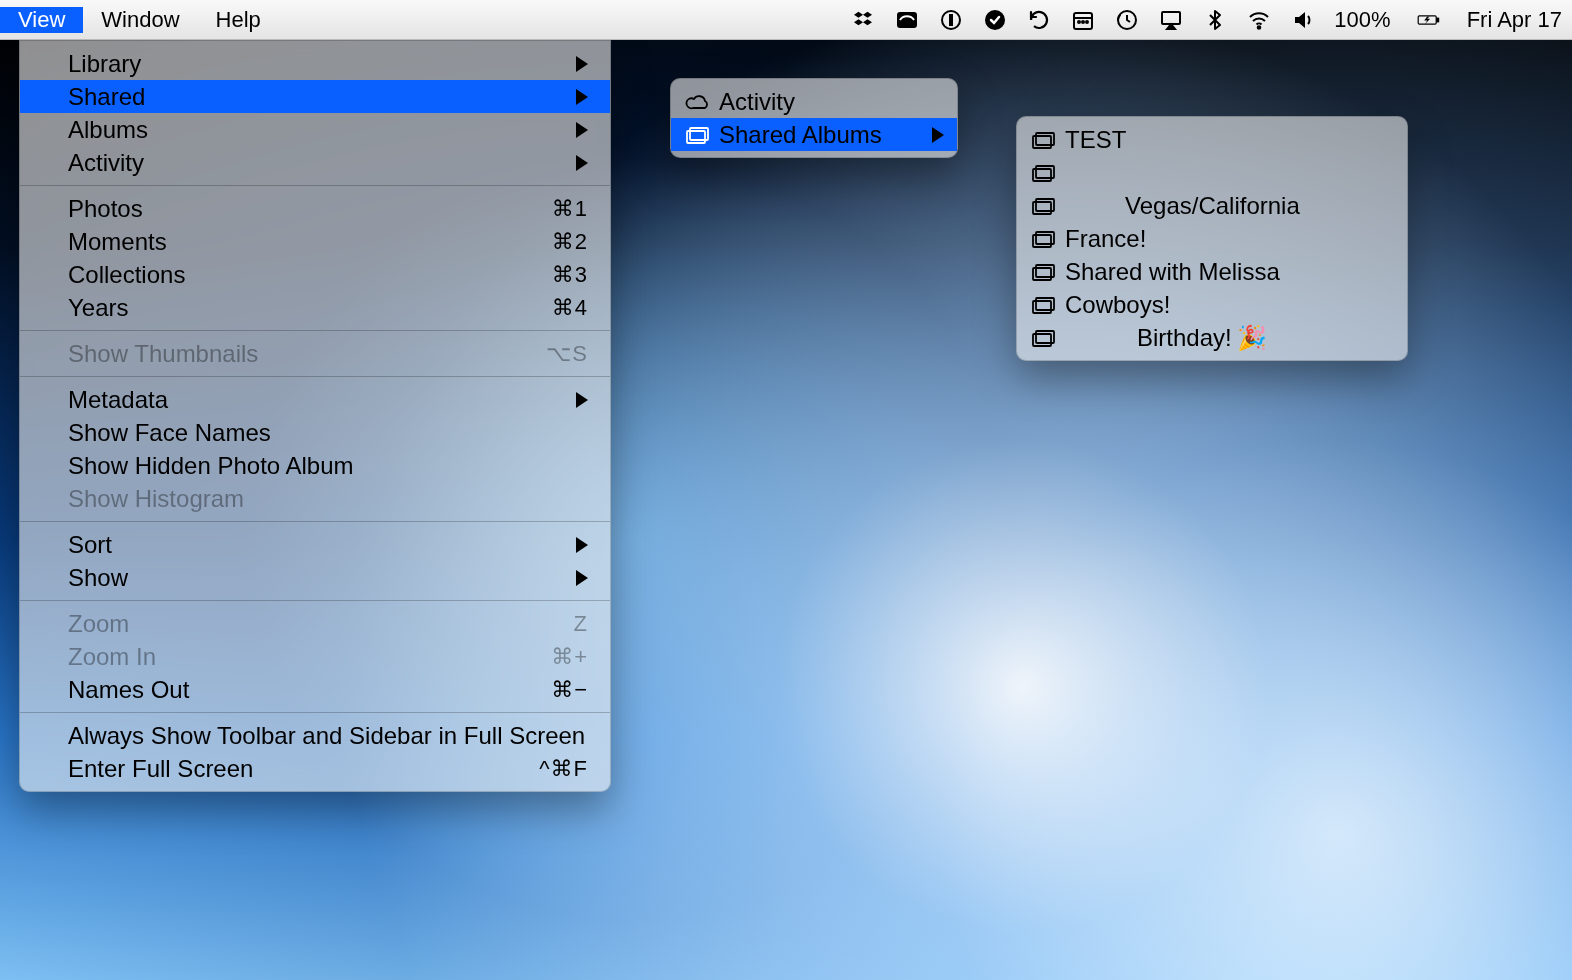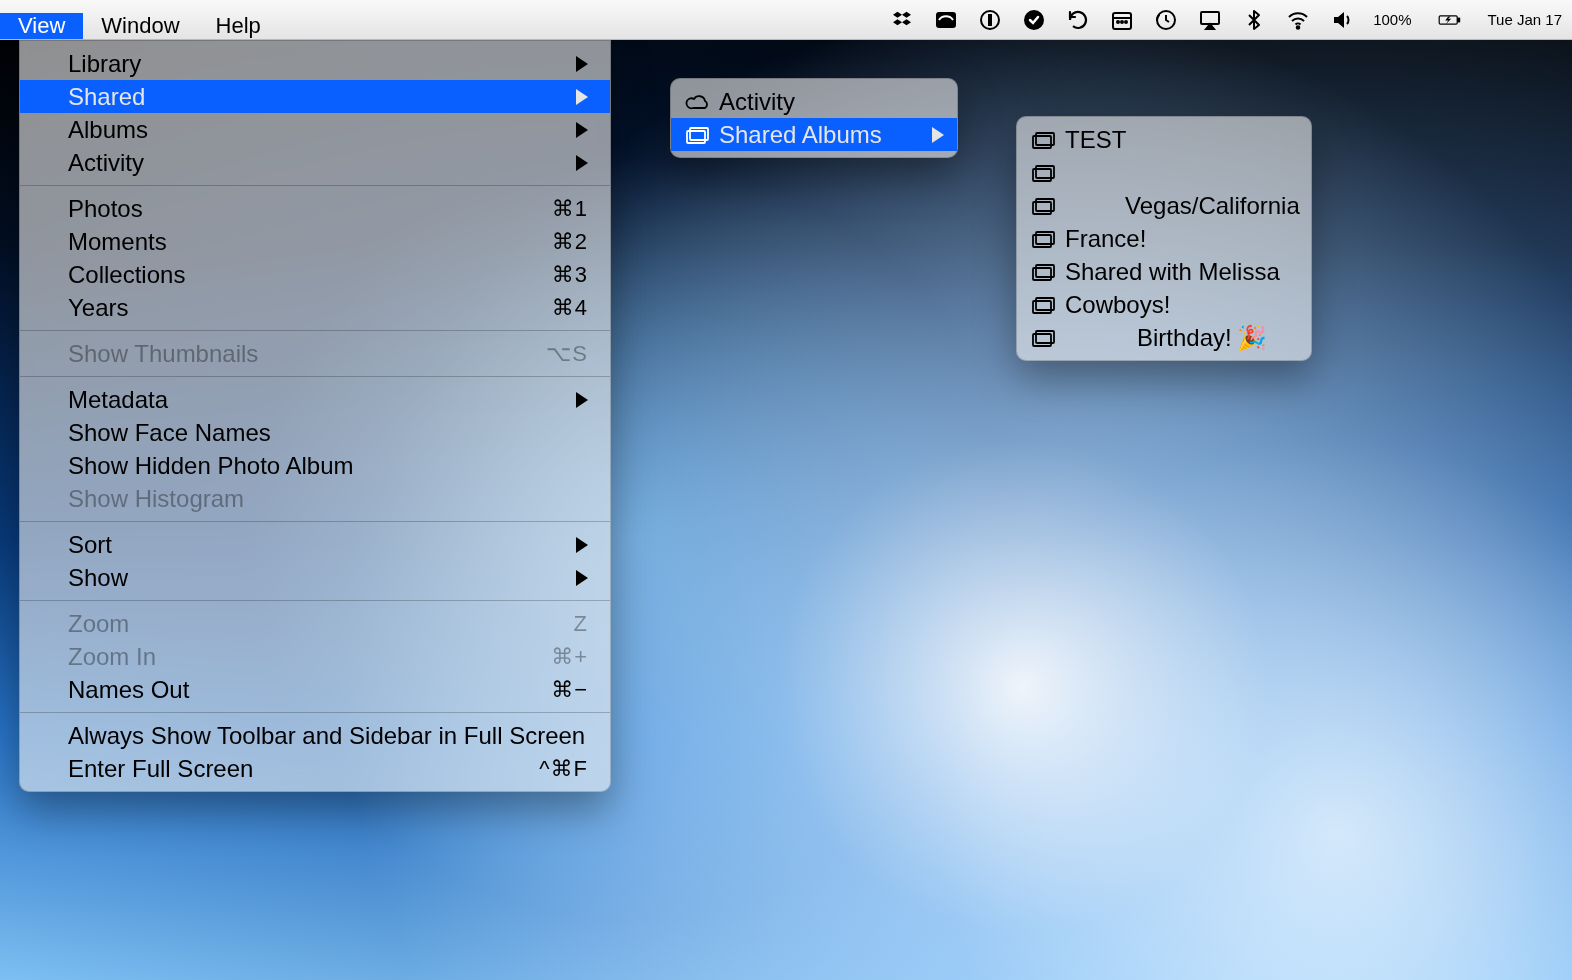--- a/index.html
+++ b/index.html
@@ -28,34 +28,34 @@
     top: 0; left: 0; right: 0;
     height: 40px;
     background: linear-gradient(#f9f9f9,#e4e4e4);
     border-bottom: 1px solid #b9b9b9;
     display: flex;
     align-items: stretch;
     font-size: 22px;
     color: #000;
     z-index: 50;
   }
-  .menubar-left { display: flex; align-items: flex-end; }
+  .menubar-left { display: flex; align-items: center; }
   .menubar-right { margin-left: auto; display: flex; align-items: center; gap: 18px; padding-right: 10px; }
   .menu-title {
     display: flex; align-items: center;
     padding: 0 18px;
     cursor: default;
   }
   .menu-title.active {
     background: #0a60ff;
     color: #fff;
   }
   .status-icon { display: inline-flex; align-items: center; justify-content: center; width: 26px; height: 26px; }
   .status-icon svg { width: 24px; height: 24px; }
-  .status-text { font-size: 15px; }
+  .status-text { font-size: 22px; }
 
   
   .menu {
     position: absolute;
     background: rgba(240,240,240,0.60);
     backdrop-filter: blur(12px);
     border: 1px solid rgba(0,0,0,0.18);
     border-radius: 0 0 10px 10px;
     box-shadow: 0 18px 40px rgba(0,0,0,0.35);
     padding: 6px 0;
@@ -65,36 +65,36 @@
   }
   .menu.sub { border-radius: 10px; }
   .menu-row {
     display: flex;
     align-items: center;
     height: 33px;
     padding: 0 22px 0 48px;
     position: relative;
     white-space: nowrap;
   }
-  .menu-row.hl { background: #0a60ff; color: #e5e5e5; }
+  .menu-row.hl { background: #0a60ff; color: #000000; }
   .menu-row.disabled { color: rgba(0,0,0,0.35); }
   .menu-row .shortcut { margin-left: auto; padding-left: 50px; font-size: 22px; letter-spacing: 1px; }
   .menu-row.disabled .shortcut { color: rgba(0,0,0,0.35); }
   .menu-row .arrow { margin-left: auto; padding-left: 50px; }
   .menu-sep { height: 1px; background: rgba(0,0,0,0.22); margin: 6px 0; }
 
   .row-icon { position: absolute; left: 14px; top: 50%; transform: translateY(-50%); width: 26px; height: 20px; display: flex; align-items: center; justify-content: center; }
   .row-icon svg { width: 26px; height: 20px; }
 
   .tri { width: 0; height: 0; border-top: 8px solid transparent; border-bottom: 8px solid transparent; border-left: 12px solid currentColor; display: inline-block; }
 
   
   #menu-view { top: 40px; left: 19px; width: 592px; border-top-left-radius: 0; border-top-right-radius: 0; }
   #menu-shared { top: 78px; left: 670px; width: 288px; }
-  #menu-albums { top: 116px; left: 1016px; width: 296px; }
+  #menu-albums { top: 116px; left: 1016px; width: 392px; }
 
   .emoji { margin-left: 6px; }
 </style>
 </head>
 <body>
 
 <div class="desktop"></div>
 
 <div class="menubar">
   <div class="menubar-left">
@@ -174,21 +174,21 @@
         </svg>
     </span>
     <span class="status-text">100%</span>
     <span class="status-icon" style="width:40px">
       <svg viewBox="0 0 40 24" fill="none" stroke="#000" stroke-width="2">
           <rect x="2" y="5" width="30" height="14" rx="2"></rect>
           <rect x="33" y="9" width="3" height="6" fill="#000"></rect>
           <path d="M17 6l-5 7h5l-4 6 9-9h-5l4-4z" fill="#000" stroke="none"></path>
         </svg>
     </span>
-    <span class="status-text">Tue Jan 17</span>
+    <span class="status-text">Fri Apr 17</span>
   </div>
 </div>
 
 <div id="menu-view" class="menu">
   <div class="menu-row">
     <span>Library</span>
     <span class="arrow"><span class="tri"></span></span>
   </div>
   <div class="menu-row hl">
     <span>Shared</span>

